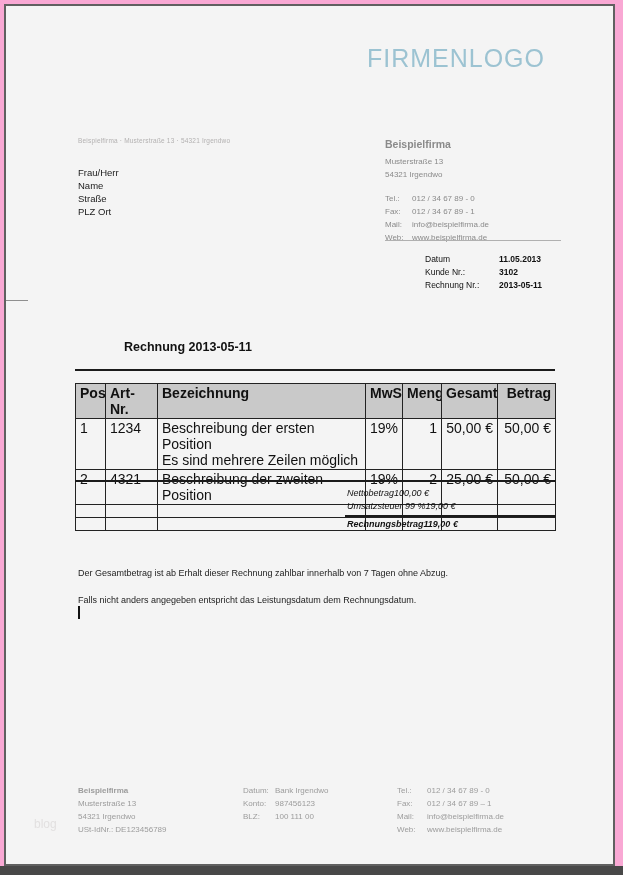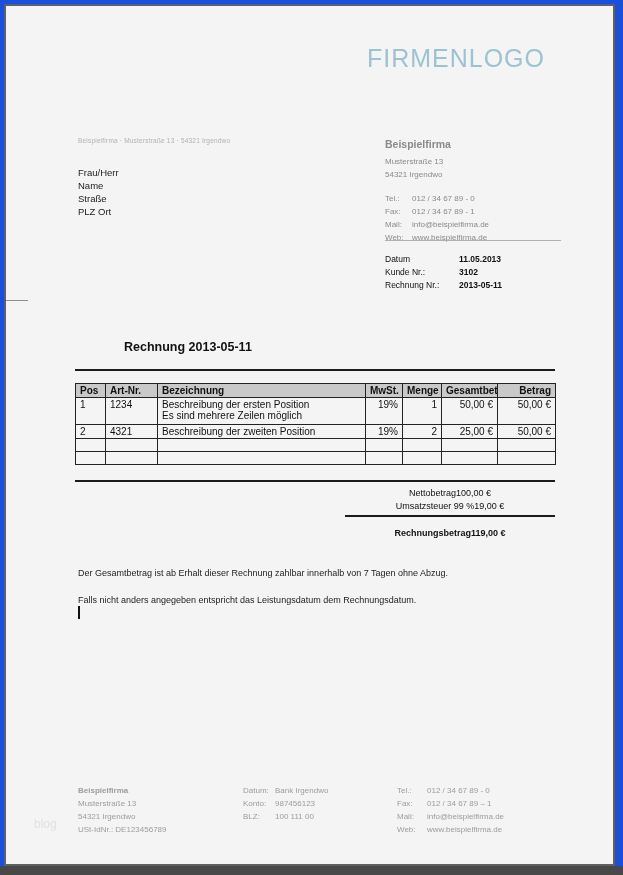--- a/index.html
+++ b/index.html
@@ -1,19 +1,19 @@
 <!DOCTYPE html>
 <html><head>
 <meta charset="utf-8">
 <style>
   * { margin:0; padding:0; box-sizing:border-box; }
   html,body { background:#888; }
   body { font-family:"Liberation Sans","DejaVu Sans",sans-serif; }
 
-  .stage { position:relative; width:623px; height:875px; background:#1d4ed8; overflow:hidden; }
+  .stage { position:relative; width:623px; height:875px; background:#f9a8d4; overflow:hidden; }
   .stage::after { content:""; position:absolute; left:0; right:0; bottom:0; height:9px; background:#484848; }
 
   .page { position:absolute; left:4px; top:4px; width:611px; height:862px;
           background:#f4f4f4; border:2px solid #606060; }
 
   .abs { position:absolute; }
 
   
   .logo { top:38px; right:68px; font-size:25px; letter-spacing:1px; color:#9cc3d2; font-weight:400; }
 
@@ -30,43 +30,43 @@
   .company .addr { font-size:8px; line-height:13px; }
   .contacts { left:379px; top:186px; font-size:8px; color:#8a8a8a; line-height:13px; }
   .contact-row { display:flex; }
   .contact-row .lbl { width:27px; }
 
   .info-divider { left:379px; top:234px; width:176px; height:1px; background:#b0b0b0; }
 
   
   .meta { left:379px; top:247px; font-size:8.5px; color:#111; line-height:13px; }
   .meta-row { display:flex; }
-  .meta-row .lbl { width:74px; }
+  .meta-row .lbl { width:74px;margin-left:40px; }
   .meta-row .val { font-weight:bold; }
 
   
   .doc-title { left:72px; top:334px; font-size:12.5px; font-weight:bold; color:#111;margin-left:46px; }
   .title-rule { left:69px; top:363px; width:480px; height:2px; background:#1b1b1b; }
 
   
   .items { left:69px; top:377px; width:480px; border-collapse:collapse; table-layout:fixed;
-           font-size:10px; color:#111; }
+           font-size:14px; color:#111; }
   .items th, .items td { border:1px solid #222; padding:1px 4px; vertical-align:top; overflow:hidden; }
   .items thead th { background:#c9c9c9; font-weight:bold; height:14px; text-align:left; }
   .items .ar { text-align:right; }
   .items td { height:14px; }
   .items tr.tall td { height:27px; }
   .items tr.empty td { height:13px; }
   .desc2 { display:block; }
 
   
   .totals-rule { left:69px; top:474px; width:480px; height:2px; background:#1b1b1b; }
   .totals { left:339px; top:481px; width:210px; font-size:9px; color:#111; }
-  .totals-row { display:flex; justify-content:center; line-height:13px; padding:0 2px; }
-  .totals-row.grand { border-top:2px solid #1b1b1b; font-weight:bold; margin-top:2px; padding-top:10px; }
+  .totals-row { display:flex; justify-content:flex-start; line-height:13px; padding:0 2px;font-style:italic; }
+  .totals-row.grand { border-top:2px solid #1b1b1b; font-weight:bold; margin-top:2px; padding-top:1px; }
 
   
   .para { left:72px; font-size:9px; color:#1d1d1d; }
   .p1 { top:562px; }
   .p2 { top:589px; }
   .caret { left:72px; top:600px; width:2px; height:13px; background:#111; }
 
   
   .footer-col { font-size:8px; color:#9c9c9c; line-height:13px; }
   .fcol1 { left:72px; top:778px; }

